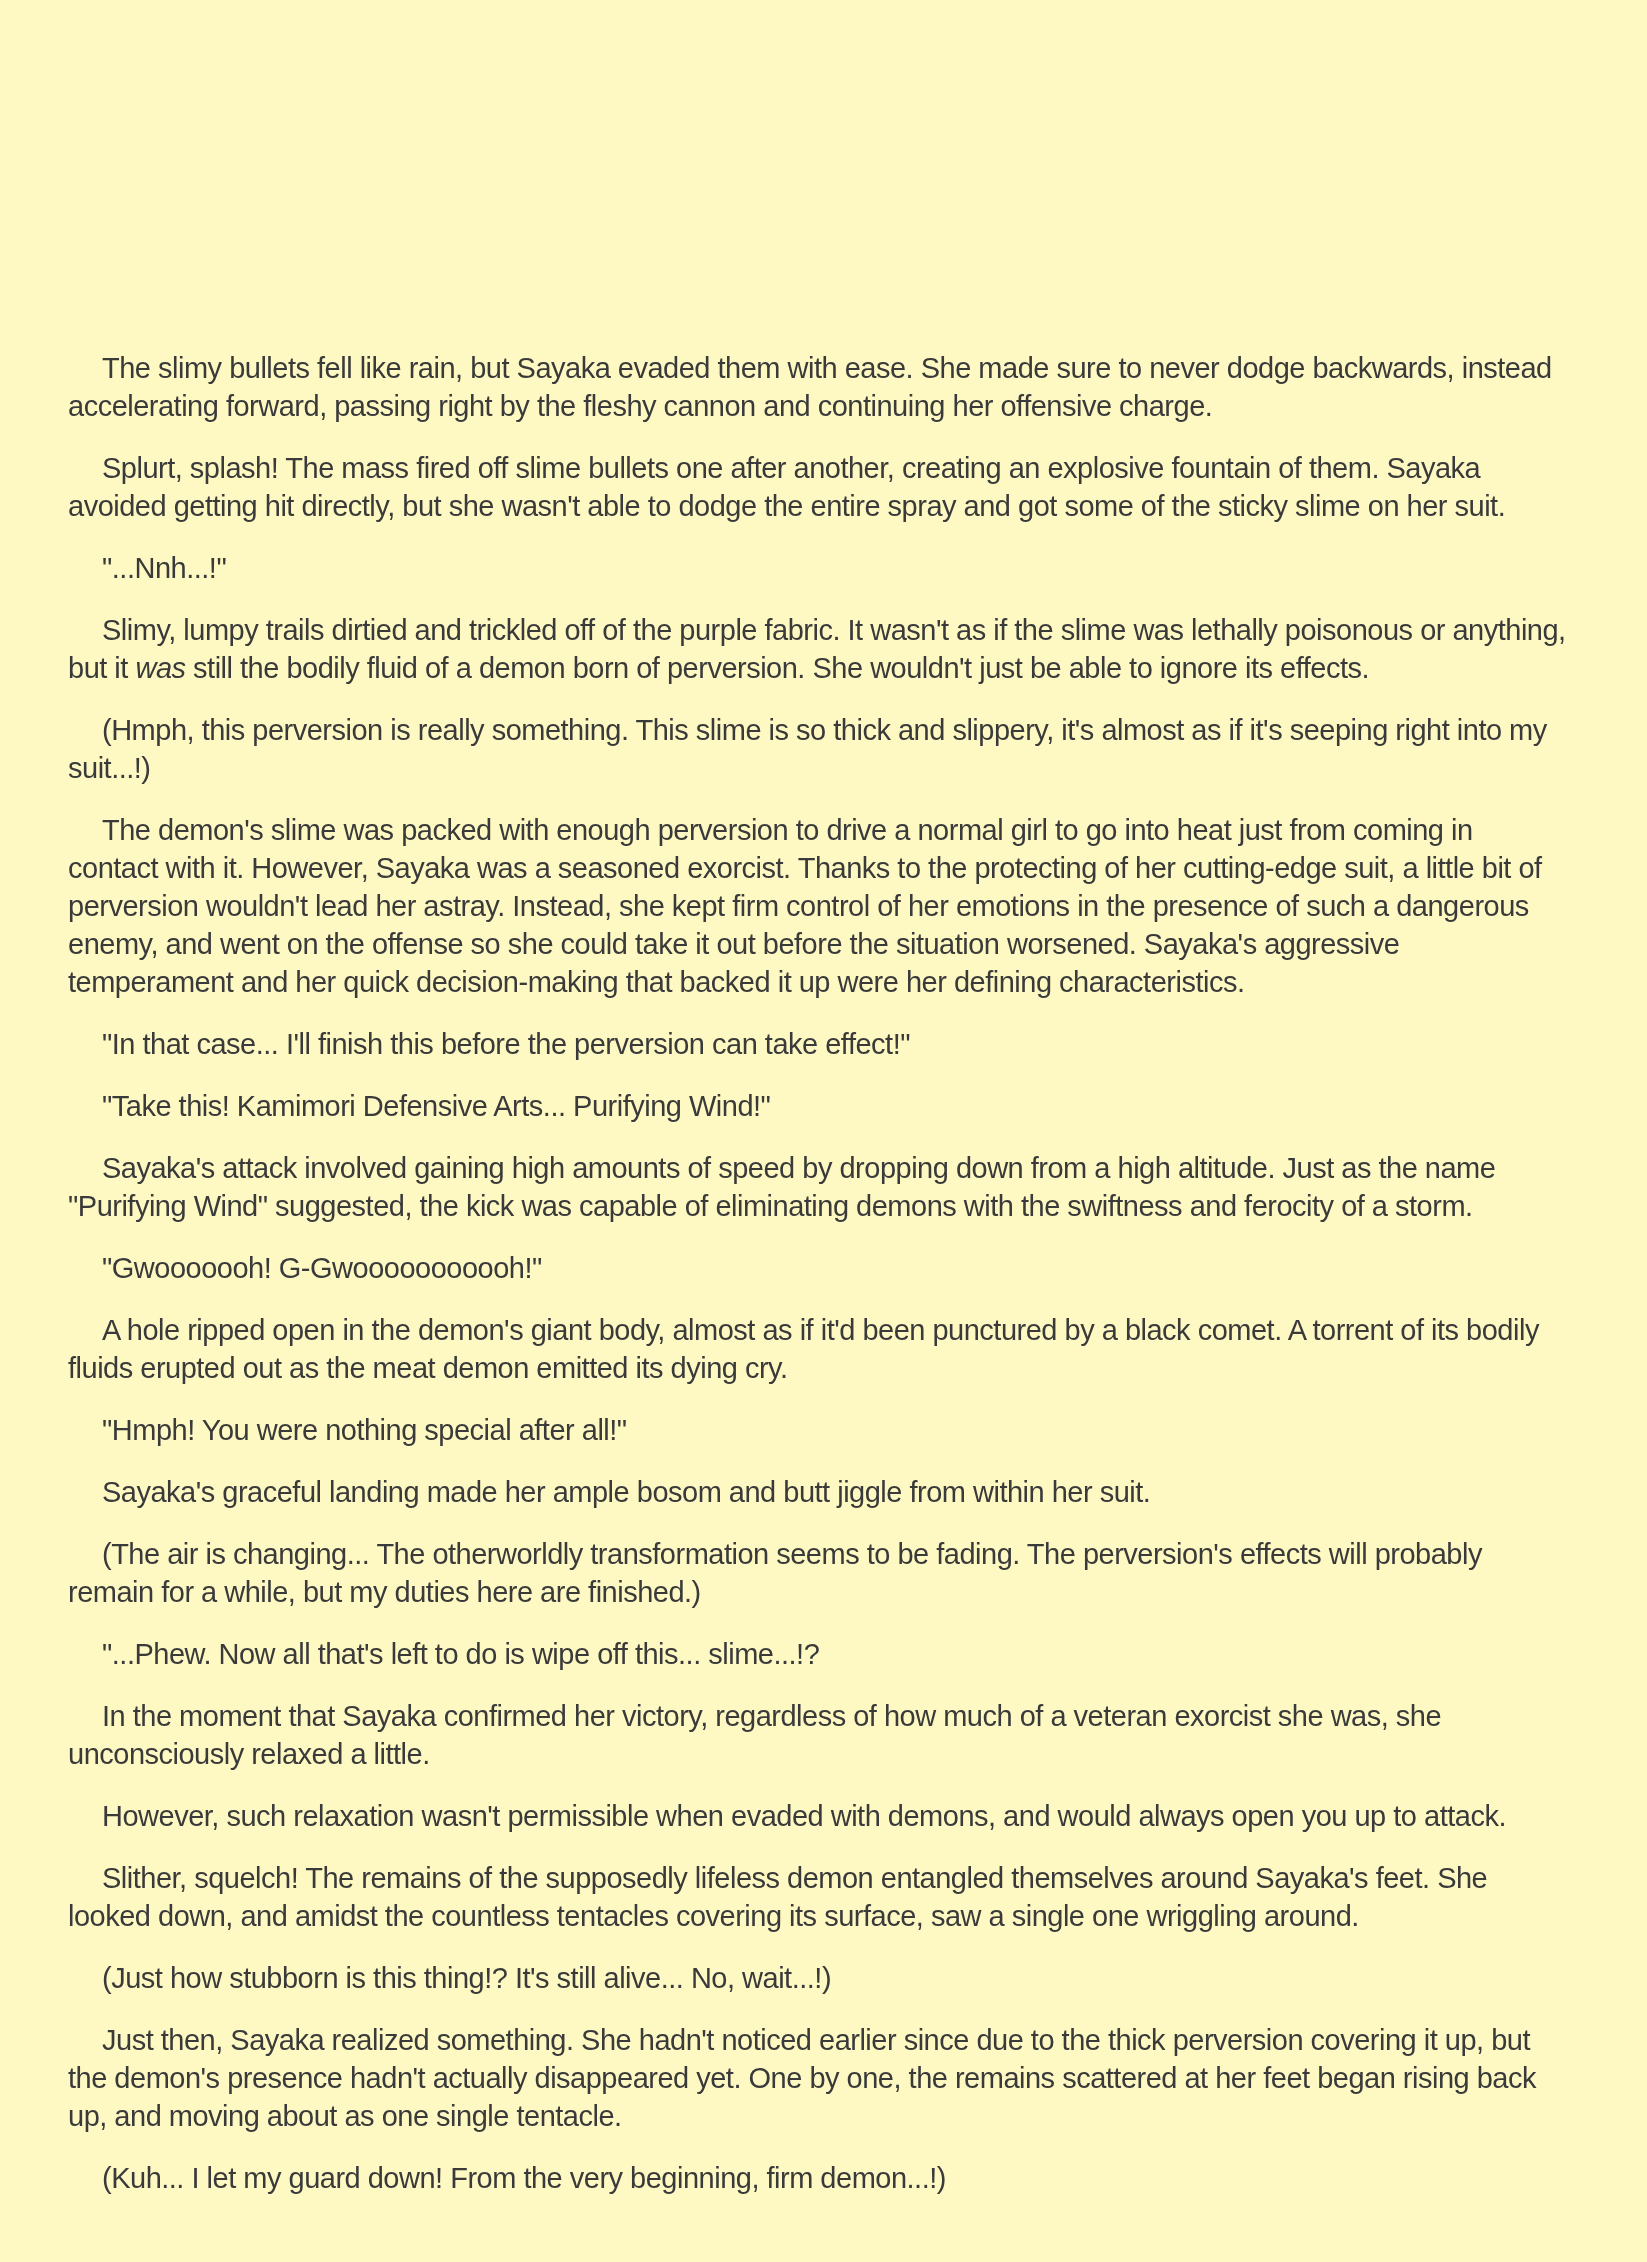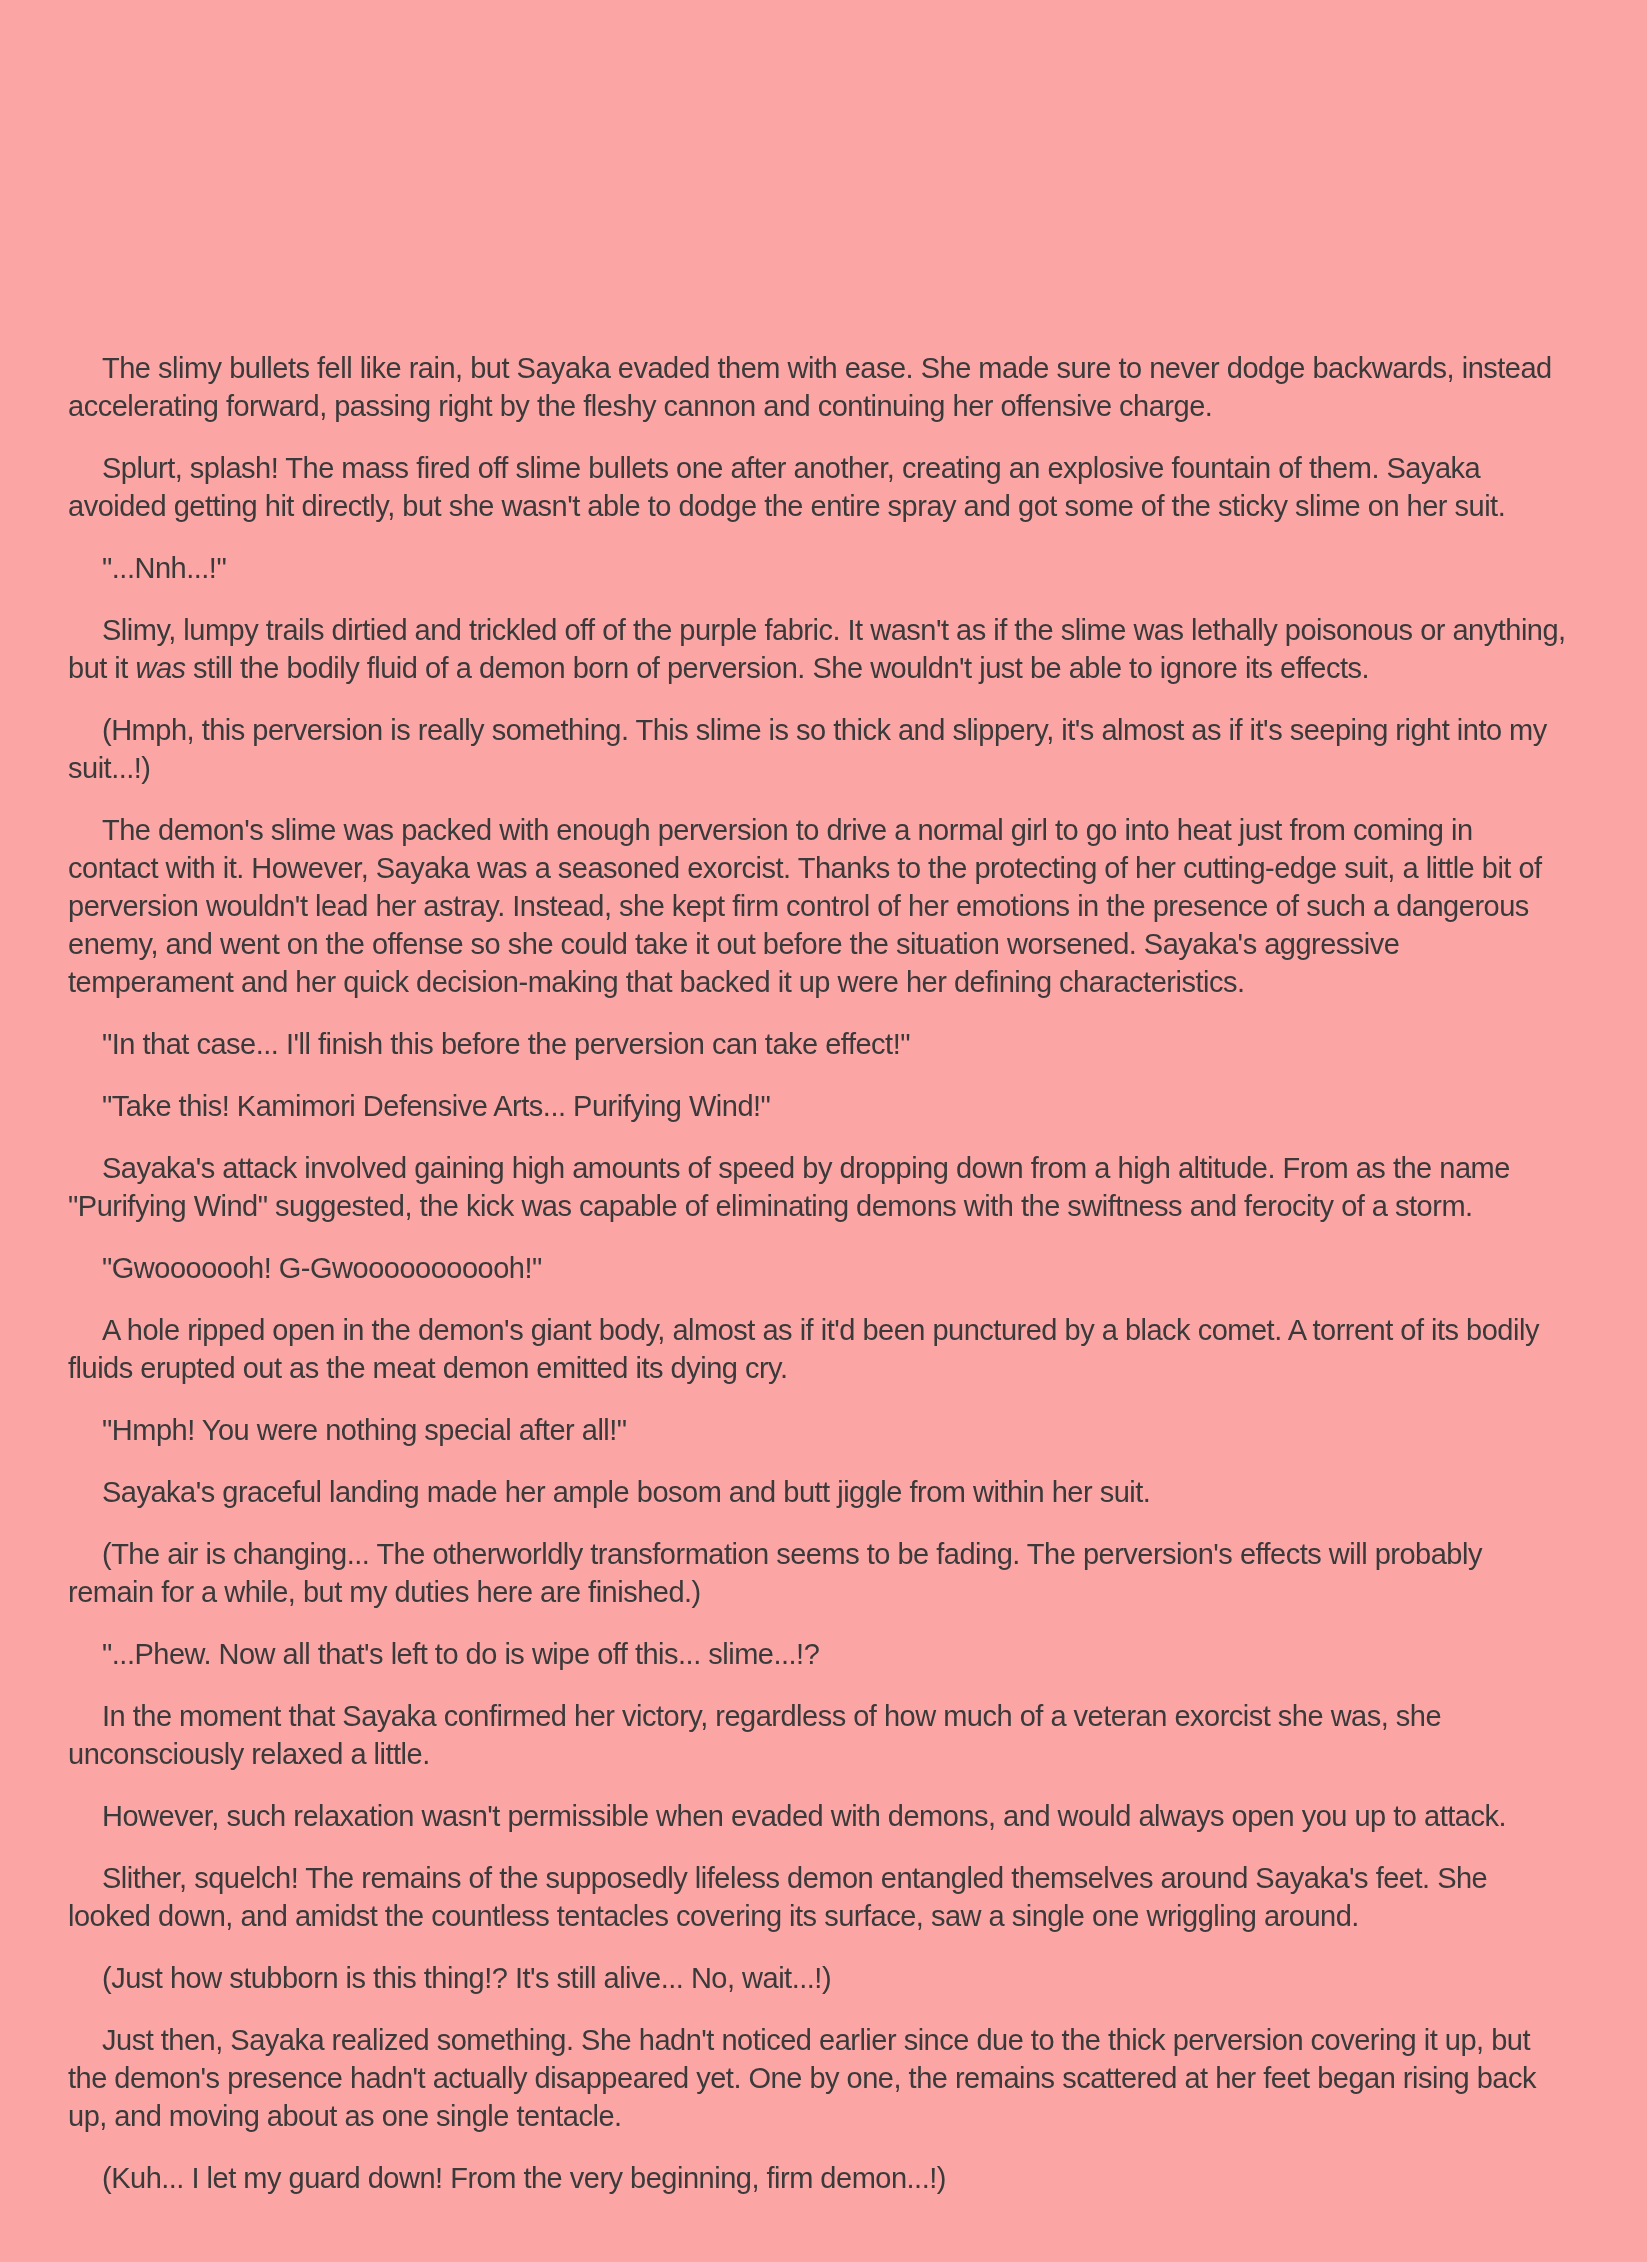--- a/index.html
+++ b/index.html
@@ -13,21 +13,21 @@
     position: relative;
     overflow: hidden;
     font-family: "Liberation Sans", sans-serif;
   }
   .page {
     position: absolute;
     left: 0;
     top: 0;
     width: 1647px;
     height: 2263px;
-    background: #fca5a5;
+    background: #fef9c3;
   }
   .text-block {
     position: absolute;
     left: 68px;
     top: 349px;
     width: 1501px;
     color: #3a3a3a;
     font-size: 29px;
     line-height: 38px;
     letter-spacing: -0.5px;
@@ -50,21 +50,21 @@
 <main class="page">
   <section class="text-block">
       <p class="para"><span>The slimy bullets fell like rain, but Sayaka evaded them with ease. She made sure to never dodge backwards, instead accelerating forward, passing right by the fleshy cannon and continuing her offensive charge.</span></p>
       <p class="para"><span>Splurt, splash! The mass fired off slime bullets one after another, creating an explosive fountain of them. Sayaka avoided getting hit directly, but she wasn't able to dodge the entire spray and got some of the sticky slime on her suit.</span></p>
       <p class="para"><span>"...Nnh...!"</span></p>
       <p class="para"><span>Slimy, lumpy trails dirtied and trickled off of the purple fabric. It wasn't as if the slime was lethally poisonous or anything, but it </span><i>was</i><span> still the bodily fluid of a demon born of perversion. She wouldn't just be able to ignore its effects.</span></p>
       <p class="para"><span>(Hmph, this perversion is really something. This slime is so thick and slippery, it's almost as if it's seeping right into my suit...!)</span></p>
       <p class="para"><span>The demon's slime was packed with enough perversion to drive a normal girl to go into heat just from coming in contact with it. However, Sayaka was a seasoned exorcist. Thanks to the protecting of her cutting-edge suit, a little bit of perversion wouldn't lead her astray. Instead, she kept firm control of her emotions in the presence of such a dangerous enemy, and went on the offense so she could take it out before the situation worsened. Sayaka's aggressive temperament and her quick decision-making that backed it up were her defining characteristics.</span></p>
       <p class="para"><span>"In that case... I'll finish this before the perversion can take effect!"</span></p>
       <p class="para"><span>"Take this! Kamimori Defensive Arts... Purifying Wind!"</span></p>
-      <p class="para"><span>Sayaka's attack involved gaining high amounts of speed by dropping down from a high altitude. From as the name "Purifying Wind" suggested, the kick was capable of eliminating demons with the swiftness and ferocity of a storm.</span></p>
+      <p class="para"><span>Sayaka's attack involved gaining high amounts of speed by dropping down from a high altitude. Just as the name "Purifying Wind" suggested, the kick was capable of eliminating demons with the swiftness and ferocity of a storm.</span></p>
       <p class="para"><span>"Gwooooooh! G-Gwooooooooooh!"</span></p>
       <p class="para"><span>A hole ripped open in the demon's giant body, almost as if it'd been punctured by a black comet. A torrent of its bodily fluids erupted out as the meat demon emitted its dying cry.</span></p>
       <p class="para"><span>"Hmph! You were nothing special after all!"</span></p>
       <p class="para"><span>Sayaka's graceful landing made her ample bosom and butt jiggle from within her suit.</span></p>
       <p class="para"><span>(The air is changing... The otherworldly transformation seems to be fading. The perversion's effects will probably remain for a while, but my duties here are finished.)</span></p>
       <p class="para"><span>"...Phew. Now all that's left to do is wipe off this... slime...!?</span></p>
       <p class="para"><span>In the moment that Sayaka confirmed her victory, regardless of how much of a veteran exorcist she was, she unconsciously relaxed a little.</span></p>
       <p class="para"><span>However, such relaxation wasn't permissible when evaded with demons, and would always open you up to attack.</span></p>
       <p class="para"><span>Slither, squelch! The remains of the supposedly lifeless demon entangled themselves around Sayaka's feet. She looked down, and amidst the countless tentacles covering its surface, saw a single one wriggling around.</span></p>
       <p class="para"><span>(Just how stubborn is this thing!? It's still alive... No, wait...!)</span></p>

